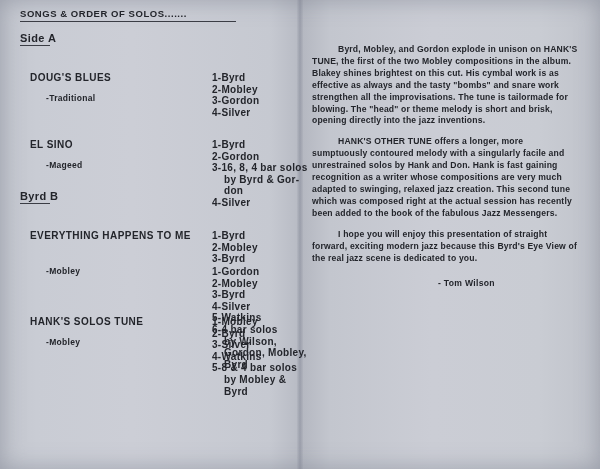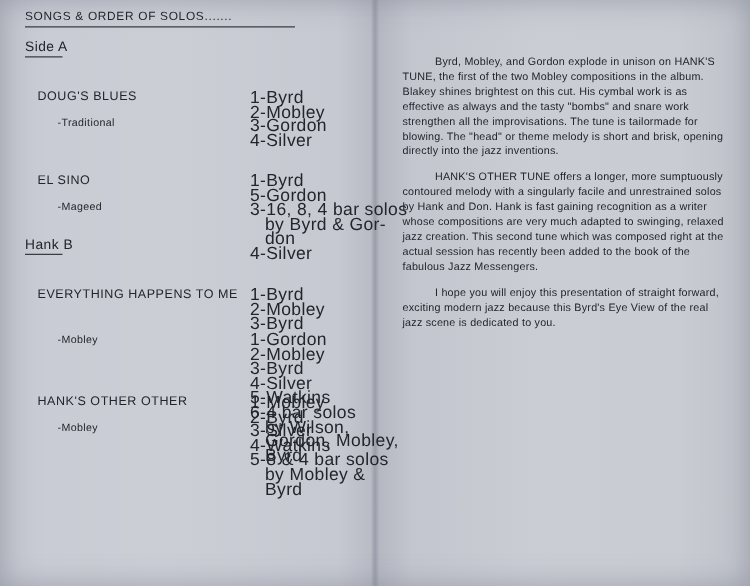--- a/index.html
+++ b/index.html
@@ -14,20 +14,21 @@
     overflow: hidden;
   }
   #page {
     position: relative;
     width: 600px;
     height: 469px;
     background: linear-gradient(to right,
         #c2c5cd 0%, #c9ccd4 6%, #ccced6 22%,
         #c6c9d1 45%, #b9bcc5 49.5%, #b5b8c1 50.5%,
         #c3c6ce 55%, #cbcdd5 72%, #c9ccd3 90%, #bfc2ca 100%);
+    font-weight: bold;
   }
   
   #page::before {
     content: "";
     position: absolute;
     left: 0; top: 0; right: 0; bottom: 0;
     box-shadow: inset 0 0 22px rgba(120,125,140,0.55);
     pointer-events: none;
   }
   .spine {
@@ -90,37 +91,37 @@
     margin: 10px;
   }
   .track-composer {
     font-size: 8.5px;
     letter-spacing: 0.3px;
     margin: 2px 0 0 26px;
     white-space: pre;
   }
   .solos {
     position: absolute;
-    left: 180px;
+    left: 192px;
     top: 0;
-    font-size: 14px;
+    font-size: 10px;
     letter-spacing: 0.3px;
     line-height: 11.6px;
   }
   .solos div {
     white-space: pre;
   }
   .indent1 { padding-left: 12px; }
   .indent2 { padding-left: 12px; }
 
   .para {
     font-size: 8.6px;
     line-height: 11.9px;
     letter-spacing: 0.18px;
-    margin: 0 0 9px 10px;
+    margin: 0 0 9px 0;
     text-align: left;
   }
   .para.first { text-indent: 26px; }
   .signature {
     font-size: 8.6px;
     letter-spacing: 0.3px;
     margin: 14px 0 0 126px;
     white-space: pre;
   }
   .gap-b { height: 20px; }
@@ -155,31 +156,31 @@
       </div>
     </div>
 
     <div class="gap-c"></div>
 
     <div class="track">
       <p class="track-title">EL SINO</p>
       <p class="track-composer">-Mageed</p>
       <div class="solos">
         <div>1-Byrd</div>
-        <div>5-Gordon</div>
+        <div>2-Gordon</div>
         <div>3-16, 8, 4 bar solos</div>
         <div class="indent1">by Byrd &amp; Gor-</div>
         <div class="indent2">don</div>
         <div>4-Silver</div>
       </div>
     </div>
 
     <div class="gap-b"></div>
 
-    <p class="side">Hank B</p>
+    <p class="side">Byrd B</p>
     <div class="side-ul"></div>
 
     <div class="gap-d"></div>
 
     <div class="track">
       <p class="track-title">EVERYTHING HAPPENS TO ME</p>
       <div class="solos">
         <div>1-Byrd</div>
         <div>2-Mobley</div>
         <div>3-Byrd</div>
@@ -199,34 +200,35 @@
         <div>6-4 bar solos</div>
         <div class="indent1">by Wilson,</div>
         <div class="indent2">Gordon, Mobley,</div>
         <div class="indent2">Byrd</div>
       </div>
     </div>
 
     <div class="gap-c"></div>
 
     <div class="track">
-      <p class="track-title">HANK'S OTHER OTHER</p>
+      <p class="track-title">HANK'S SOLOS TUNE</p>
       <p class="track-composer">-Mobley</p>
       <div class="solos">
         <div>1-Mobley</div>
         <div>2-Byrd</div>
         <div>3-Silver</div>
         <div>4-Watkins</div>
         <div>5-8 &amp; 4 bar solos</div>
         <div class="indent1">by Mobley &amp;</div>
         <div class="indent2">Byrd</div>
       </div>
     </div>
 
   </div>
 
   <div class="col-right">
     <p class="para first">Byrd, Mobley, and Gordon explode in unison on HANK'S TUNE, the first of the two Mobley compositions in the album.  Blakey shines brightest on this cut.  His cymbal work is as effective as always and the tasty "bombs" and snare work strengthen all the improvisations.  The tune is tailormade for blowing.  The "head" or theme melody is short and brisk, opening directly into the jazz inventions.</p>
     <p class="para first">HANK'S OTHER TUNE offers a longer, more sumptuously contoured melody with a singularly facile and unrestrained solos by Hank and Don.  Hank is fast gaining recognition as a writer whose compositions are very much adapted to swinging, relaxed jazz creation.  This second tune which was composed right at the actual session has recently been added to the book of the fabulous Jazz Messengers.</p>
     <p class="para first">I hope you will enjoy this presentation of straight forward, exciting modern jazz because this Byrd's Eye View of the real jazz scene is dedicated to you.</p>
+    <p class="signature">- Tom Wilson</p>
   </div>
 
 </div>
 
 </body></html>

